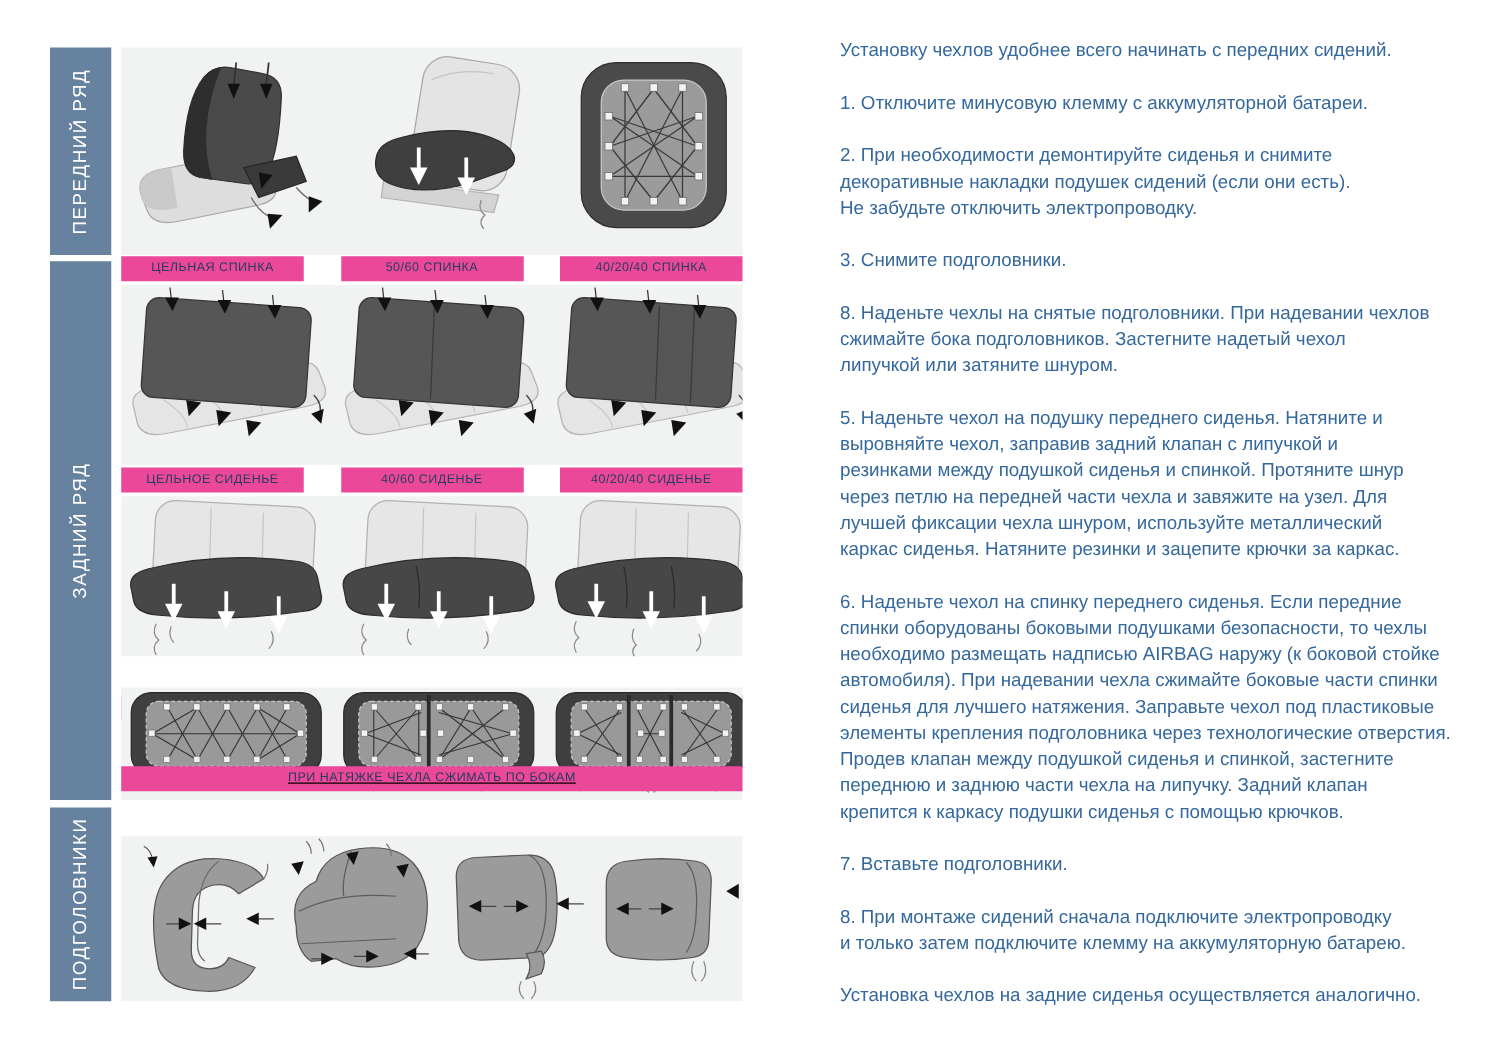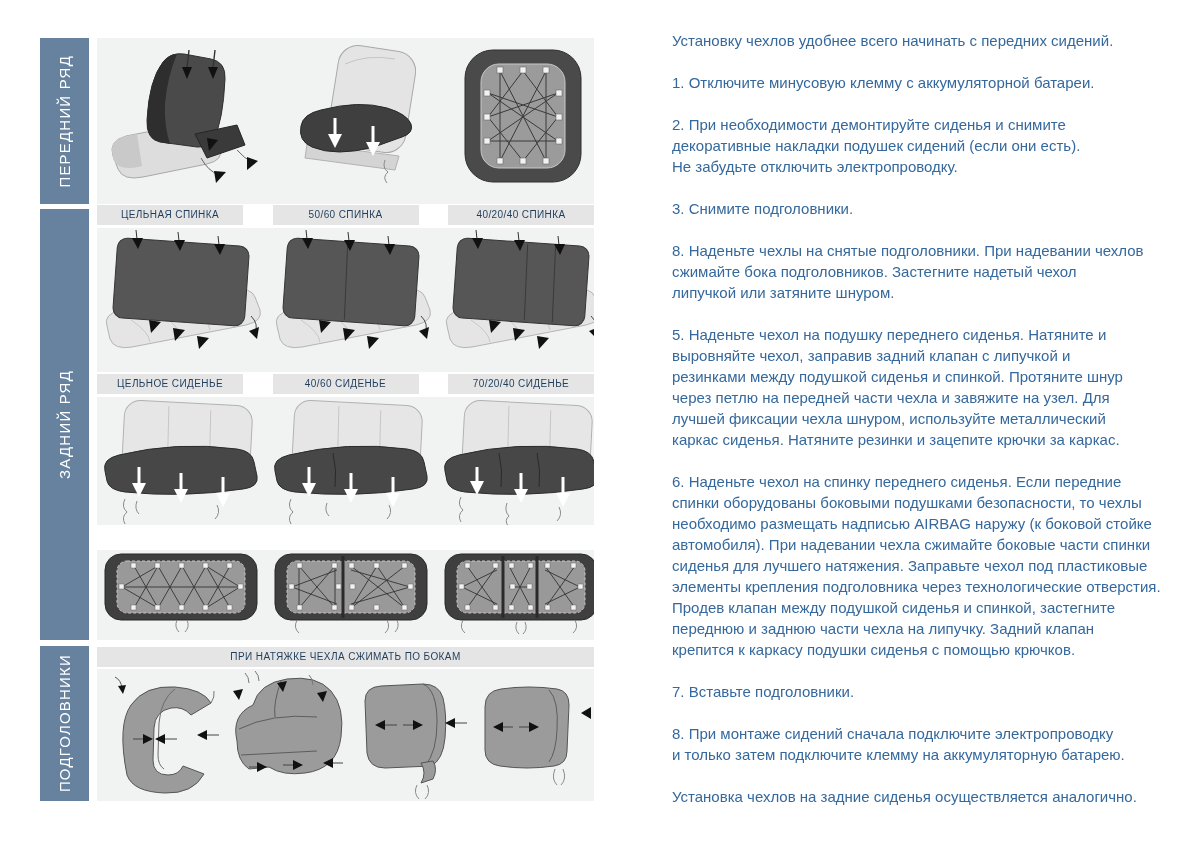--- a/index.html
+++ b/index.html
@@ -31,23 +31,23 @@
   #panel-headrests{top:669px;height:132px;}
   .panel svg{display:block;width:100%;height:100%;}
 
   .banner-row{
     position:absolute;left:97px;width:497px;height:20px;
     display:flex;justify-content:space-between;
   }
   #banners-back{top:205px;}
   #banners-seat{top:374px;}
   #banner-lace{top:556px;}
-  #banner-head{top:647px;}
+  #banner-head{top:613px;text-decoration:underline;}
   .banner{
-    background:#e5e5e5;color:#1f3d5c;font-size:10px;line-height:10px;
+    background:#ec4899;color:#1f3d5c;font-size:10px;line-height:10px;
     display:flex;align-items:center;justify-content:center;
     letter-spacing:0.4px;height:20px;
   }
   .banner.small{width:146px;}
   .banner.full{width:100%;}
 
   
   .instructions{
     position:absolute;left:644px;top:30px;width:532px;
     color:#35689c;font-size:15px;line-height:21px;margin-left:28px;
@@ -195,21 +195,21 @@
           <polygon points="117,16 128,16 123,27" fill="#111"></polygon>
         <path d="M154,88 q8,8 4,17" stroke="#444" fill="none"></path>
           <polygon points="152,103 162,99 160,111" fill="#111"></polygon>
       </g>
     </svg>
   </div>
 
   <div class="banner-row" id="banners-seat">
     <div class="banner small">ЦЕЛЬНОЕ СИДЕНЬЕ</div>
     <div class="banner small">40/60 СИДЕНЬЕ</div>
-    <div class="banner small">70/20/40 СИДЕНЬЕ</div>
+    <div class="banner small">40/20/40 СИДЕНЬЕ</div>
   </div>
 
   <div class="panel" id="panel-rear-seat">
     <svg viewBox="0 0 497 128">
       <g>
         <rect x="26" y="6" width="128" height="80" rx="16" fill="#e6e6e7" stroke="#b2b2b2" transform="rotate(3 90 46)"></rect>
         <line x1="70" y1="10" x2="72" y2="84" stroke="#c6c6c6" transform="rotate(3 90 46)"></line>
         <line x1="112" y1="12" x2="114" y2="86" stroke="#c6c6c6" transform="rotate(3 90 46)"></line>
         <path d="M8,74 q-3,-12 14,-16 q58,-14 118,-6 q15,2 17,13 l3,14 q2,11 -14,13 q-60,9 -118,3 q-16,-2 -18,-11 z" fill="#474747" stroke="#2c2c2c"></path>
         <line x1="42" y1="70" x2="42" y2="88" stroke="#fff" stroke-width="3"></line>

